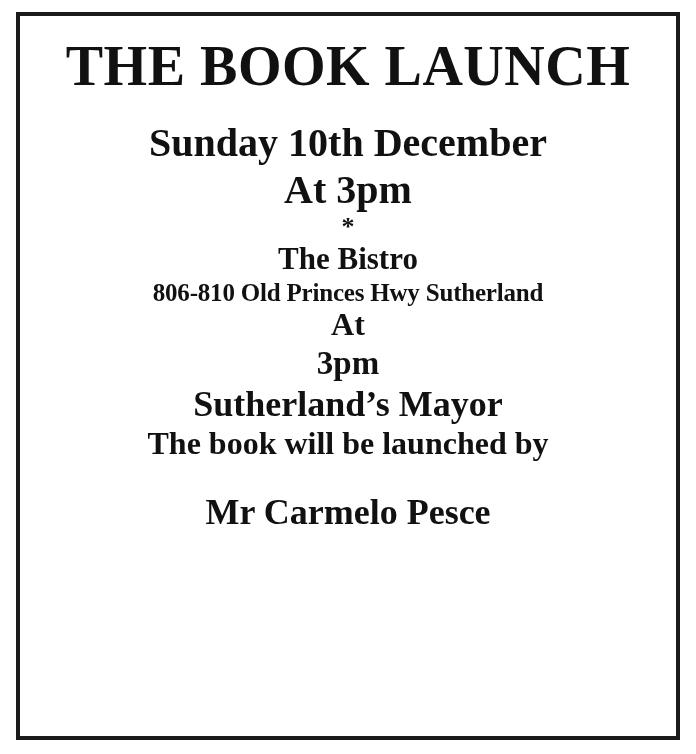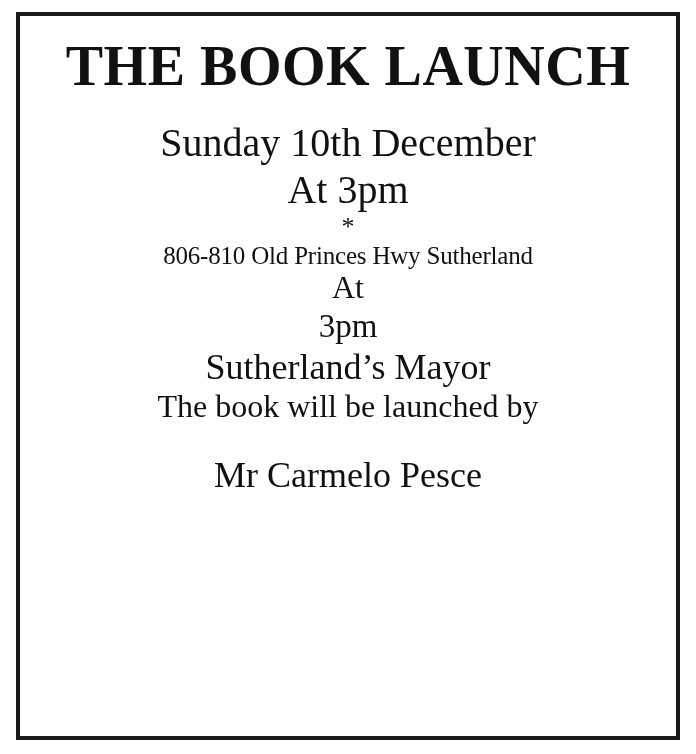--- a/index.html
+++ b/index.html
@@ -36,21 +36,21 @@
     font-size: 56px;
     font-weight: bold;
     letter-spacing: 0.5px;
     line-height: 1.02;
     text-align: center;
     margin: 4px 0 26px 0;
     white-space: nowrap;
   }
   .line {
     text-align: center;
-    font-weight: normal;
+    font-weight: bold;
     line-height: 1.12;
     width: 100%;
   }
   .l-date {
     font-size: 40px;
     margin-bottom: 2px;
   }
   .l-time1 {
     font-size: 40px;
     margin-bottom: 0px;
@@ -104,20 +104,21 @@
 
 <div class="poster">
   <div class="poster-frame">
 
     <div class="headline">THE BOOK LAUNCH</div>
 
     <div class="line l-date">Sunday 10th December</div>
     <div class="line l-time1">At 3pm</div>
     <div class="line l-star">*</div>
 
+    <div class="line l-venue-small">The Bistro</div>
     <div class="line l-address">806-810 Old Princes Hwy Sutherland</div>
 
     <div class="line l-at">At</div>
     <div class="line l-time2">3pm</div>
     <div class="line l-mayor">Sutherland’s Mayor</div>
 
     <div class="line l-launched">The book will be launched by</div>
     <div class="line l-name">Mr Carmelo Pesce</div>
 
   </div>

